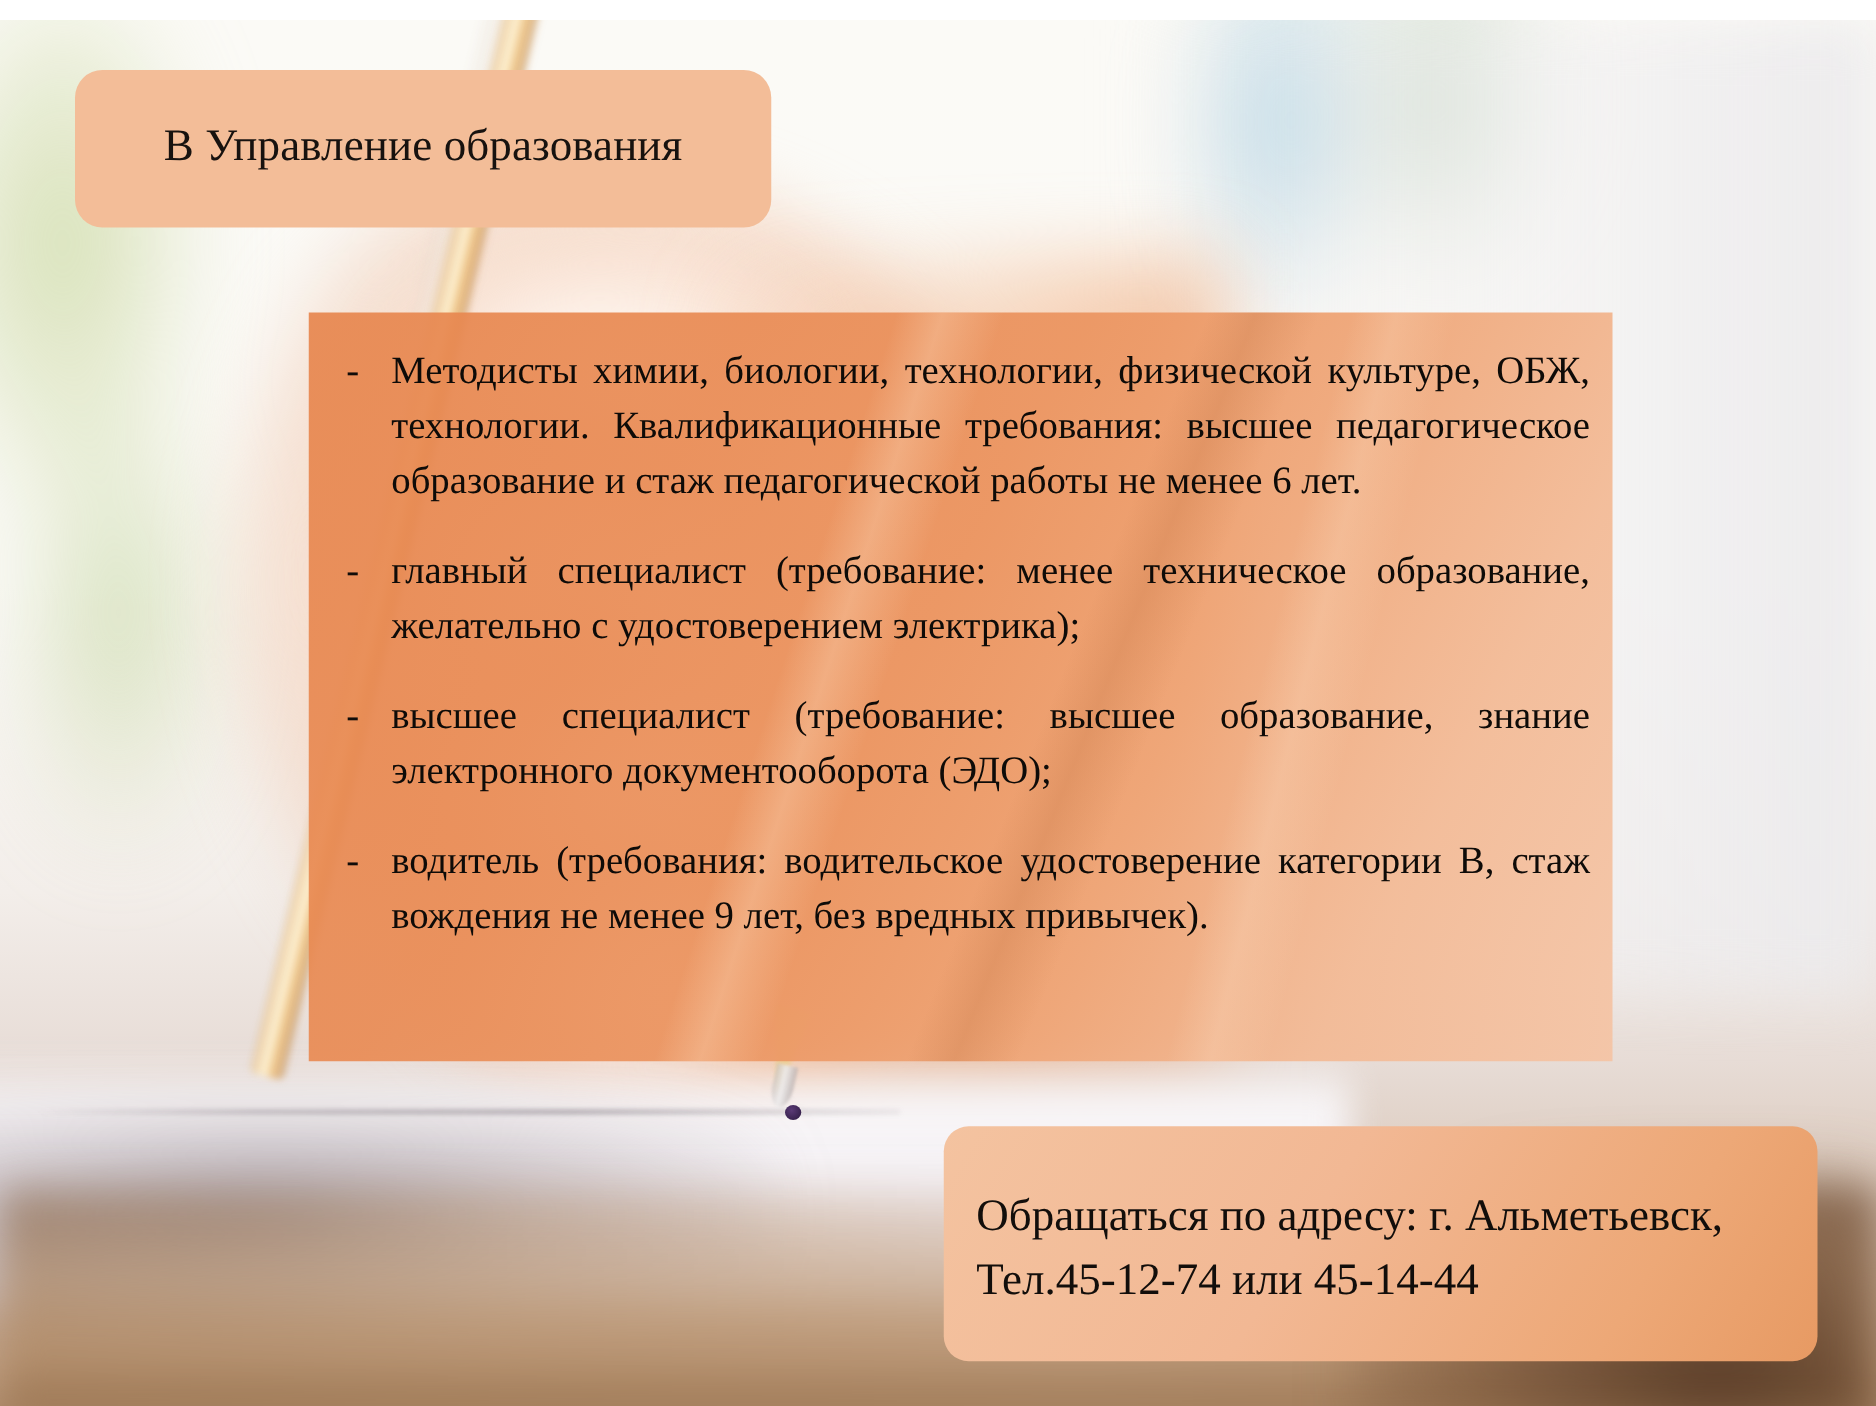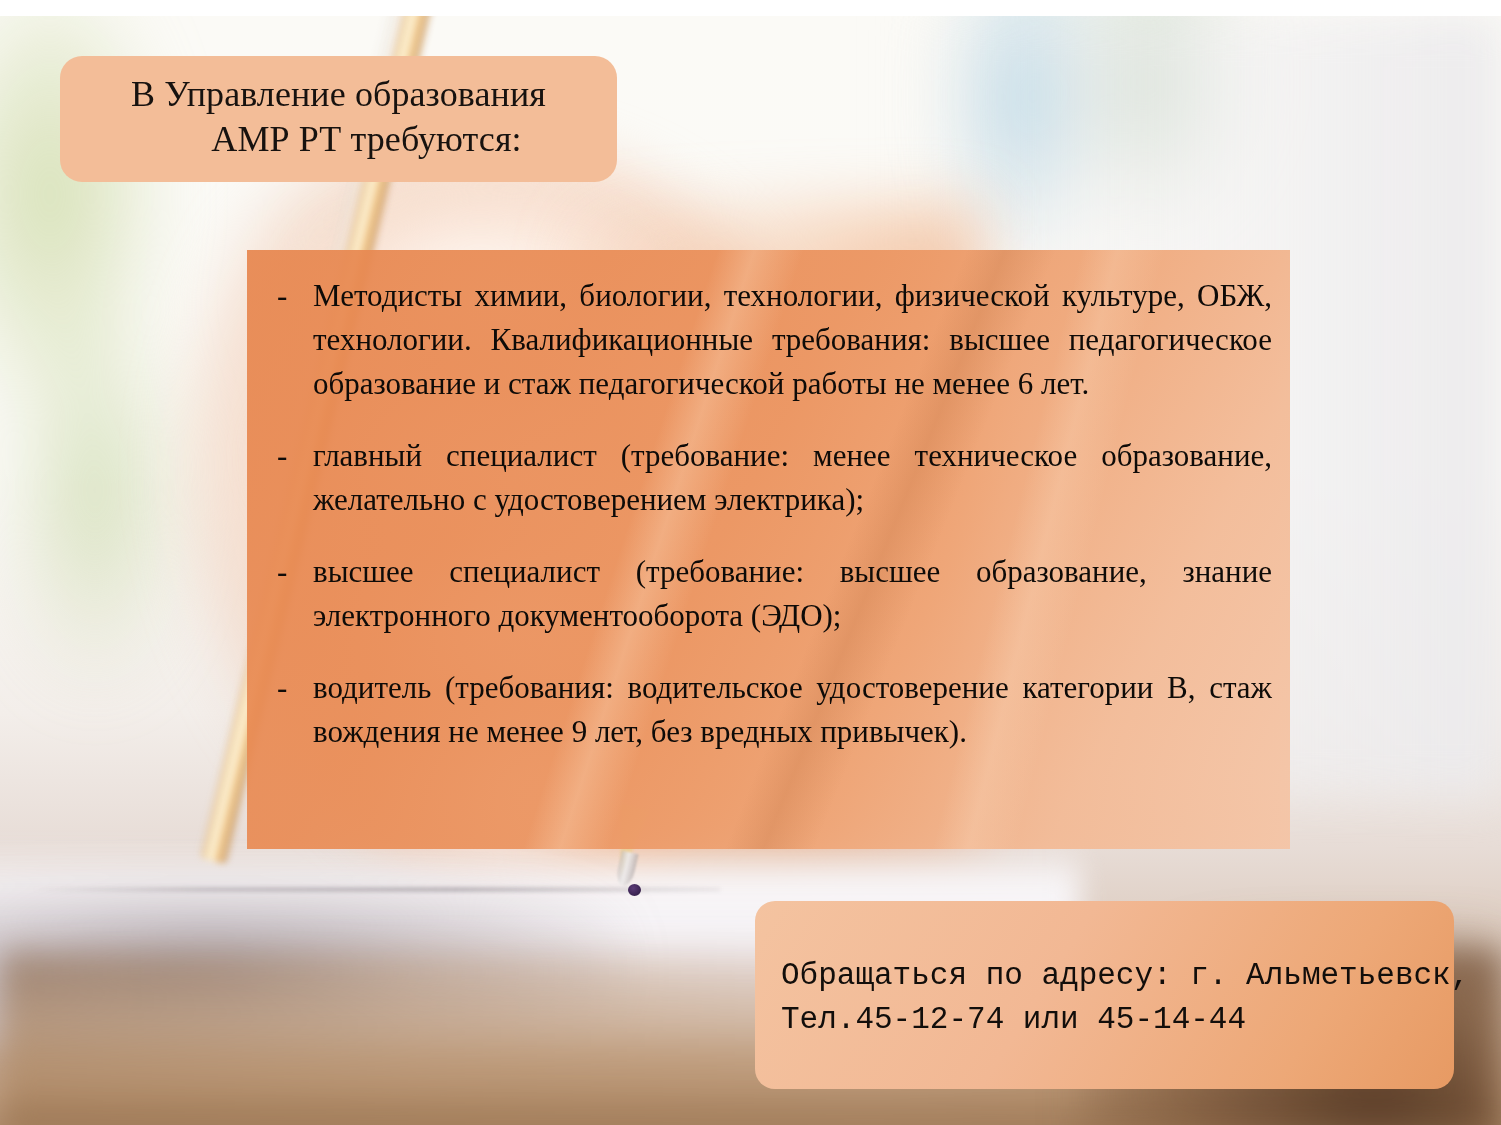--- a/index.html
+++ b/index.html
@@ -330,24 +330,23 @@
     box-sizing: border-box;
     border-radius: 20px;
     padding: 26px 26px 20px 26px;
     background: linear-gradient(122deg, #f4c3a0 0%, #f2b894 42%, #eda877 78%, #e79a63 100%);
     display: flex;
     flex-direction: column;
     justify-content: center;
   }
   .contact-line {
     color: #120e0b;
-    font-size: 31px;
+    font-size: 36px;
     line-height: 1.42;
     white-space: nowrap;
-    font-family: Liberation Mono, monospace;
   }
 </style>
 </head>
 <body>
 
 <div id="slide">
 
   <div class="bg-layer">
     <div class="bg-base"></div>
     <div class="bg-bokeh-green"></div>
@@ -367,21 +366,20 @@
 
     <div class="pen-upper"></div>
     <div class="pen"></div>
     <div class="pen-cone"></div>
     <div class="pen-metal"></div>
     <div class="pen-tip"></div>
   </div>
 
   <div class="title-box">
     <div class="title-line">В Управление образования</div>
-    <div class="title-line second">АМР РТ требуются:</div>
   </div>
 
   <div class="content-box">
     <div class="bullet-list">
 
       <div class="bullet">
         <div class="bullet-marker">-</div>
         <div class="bullet-text">Методисты химии, биологии, технологии, физической культуре, ОБЖ, технологии. Квалификационные требования: высшее педагогическое образование и стаж педагогической работы не менее 6 лет.</div>
       </div>
 

